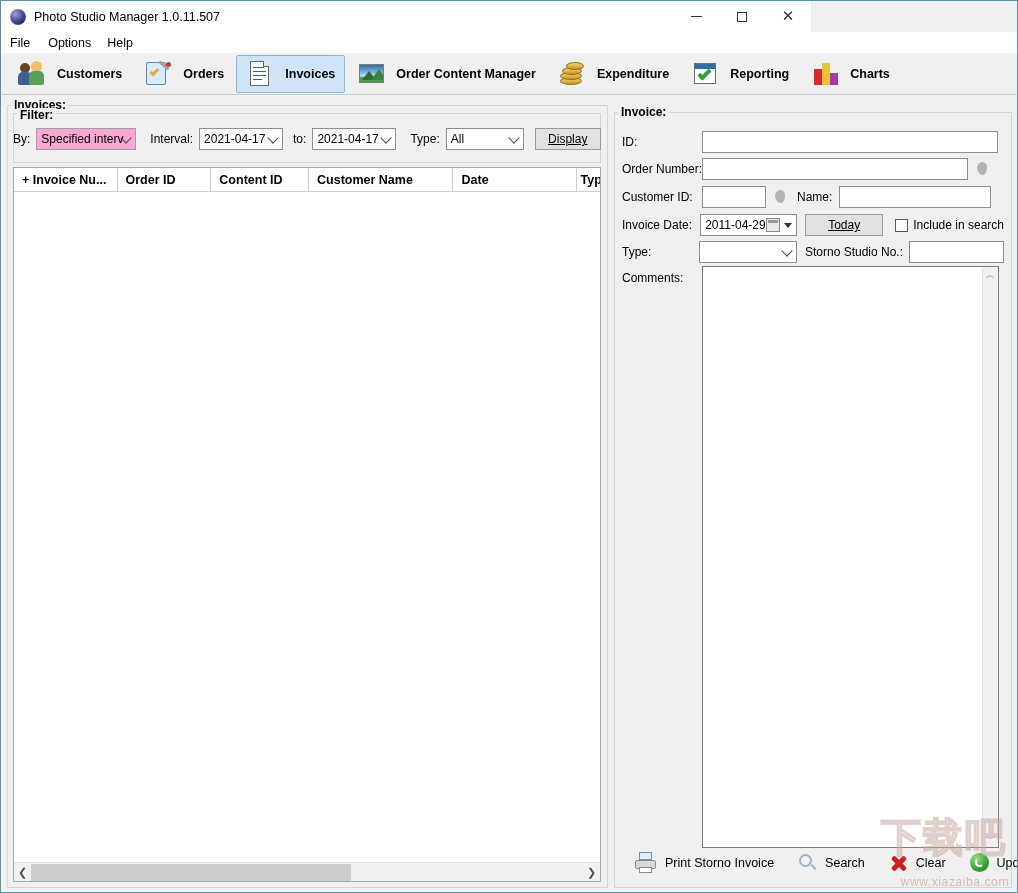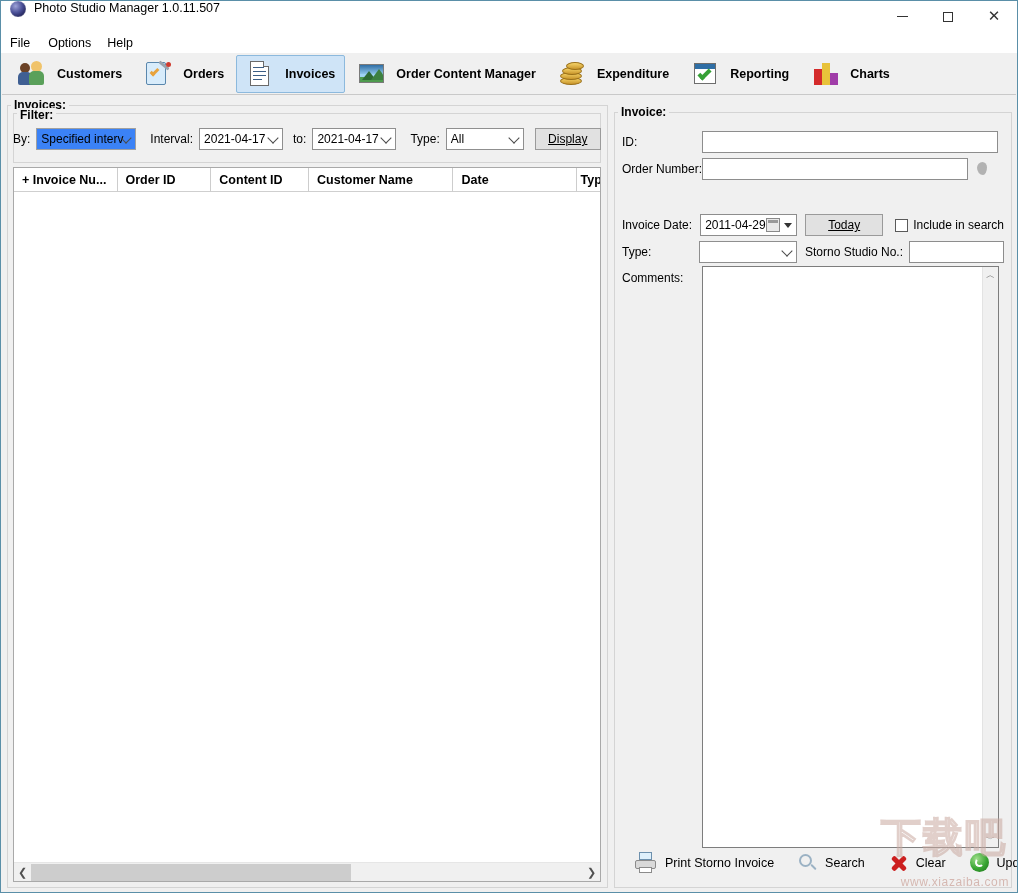--- a/index.html
+++ b/index.html
@@ -15,23 +15,23 @@
   #app {
     position: relative;
     width: 1018px; height: 893px;
     background: #f0f0f0;
     border: 1px solid #5a8fa8;
     overflow: hidden;
   }
 
   
   #titlebar {
-    position: absolute; left: 0; top: 0; width: 1016px; height: 31px;
+    position: absolute; left: 0; top: 0; width: 810px; height: 31px;
     background: #ffffff;
-    display: flex; align-items: flex-start;
+    display: flex; align-items: center;
   }
   #app-icon {
     width: 16px; height: 16px; margin-left: 9px; margin-right: 8px;
     border-radius: 50%;
     background: radial-gradient(circle at 35% 32%, #9ea3d8 0%, #4a4f96 45%, #23255c 75%, #101133 100%);
     box-shadow: inset 0 0 1px #fff;
     flex: none;
   }
   #title-text { font-size: 12.5px; color: #000; white-space: nowrap; }
   #win-buttons { margin-left: auto; display: flex; height: 31px; }
@@ -130,21 +130,21 @@
   }
   .f-label { font-size: 12px; margin-right: 6px; white-space: nowrap; }
 
   
   .combo {
     height: 22px; border: 1px solid #8f8f8f; background: #fff;
     display: flex; align-items: center; position: relative;
     font-size: 12px; padding-left: 4px; padding-right: 20px;
     overflow: hidden; white-space: nowrap;
   }
-  .combo.grey { background: #3b82f6; border: 1px solid #a0a0a0; }
+  .combo.grey { background: #f9a8d4; border: 1px solid #a0a0a0; }
   .combo .arr {
     position: absolute; right: 5px; top: 50%; width: 8px; height: 8px;
     margin-top: -5px;
     border-left: 1.4px solid #4a4a4a; border-bottom: 1.4px solid #4a4a4a;
     transform: rotate(-45deg);
   }
   .btn {
     height: 22px; border: 1px solid #9a9a9a; background: #e1e1e1;
     font-size: 12px; display: flex; align-items: center; justify-content: center;
     color: #000;
@@ -458,20 +458,31 @@
     </div>
 
     <div class="frow" style="left:8px; top:52px; width:382px;">
       <span class="flbl" style="width:80px;">Order Number:</span>
       <div class="txt" style="width:266px;">
         <span></span>
       </div>
       <div class="blob" style="margin-left:7px;"></div>
     </div>
 
+    <div class="frow" style="left:8px; top:80px; width:382px;">
+      <span class="flbl" style="width:80px;">Customer ID:</span>
+      <div class="txt" style="width:64px;">
+        <span></span>
+      </div>
+      <div class="blob" style="margin-left:7px;"></div>
+      <span class="flbl" style="margin-left:10px;">Name:</span>
+      <div class="txt" style="width:152px;margin-left:7px;">
+        <span></span>
+      </div>
+    </div>
 
     <div class="frow" style="left:8px; top:108px; width:382px;">
       <span class="flbl" style="width:80px;">Invoice Date:</span>
       <div class="datebox" style="width:99px;">
         <span>2011-04-29</span>
         <span class="cal-ic"></span>
         <span class="date-arr"></span>
       </div>
       <div class="btn" style="width:80px;margin-left:8px;">Today</div>
       <div class="chkbox" style="margin-left:12px;"></div>

